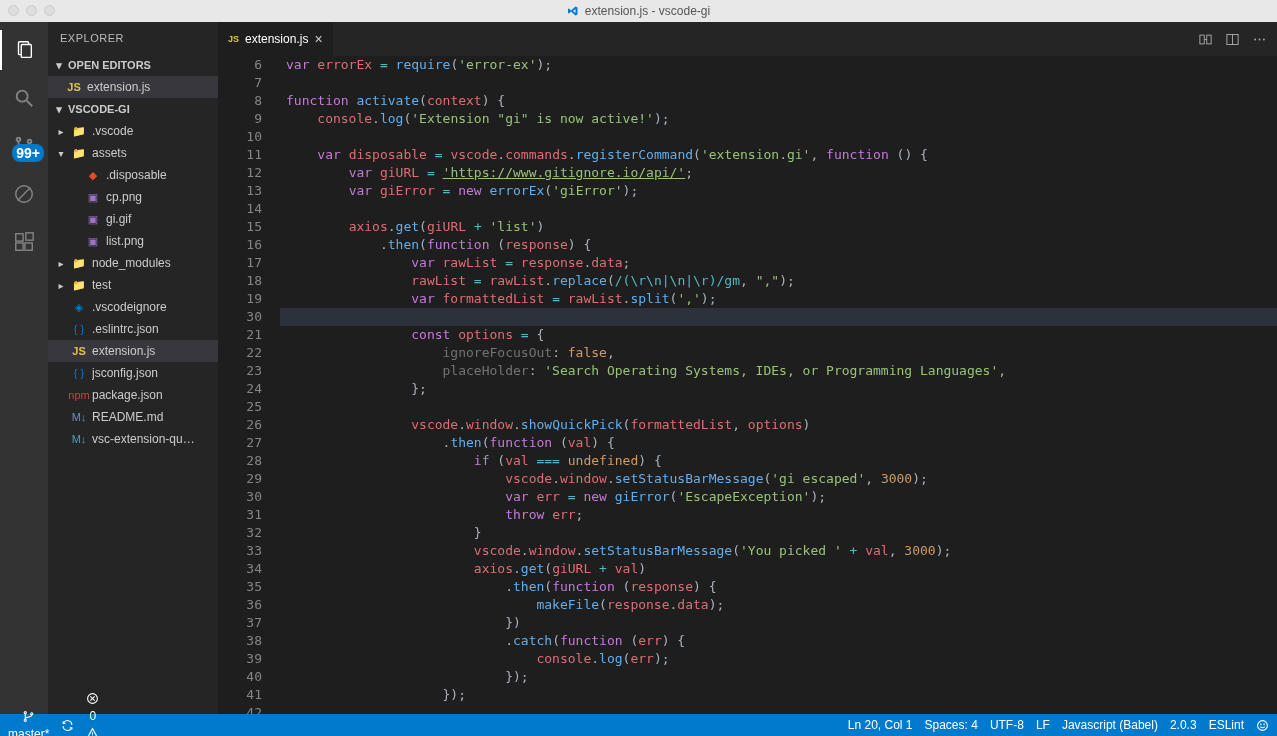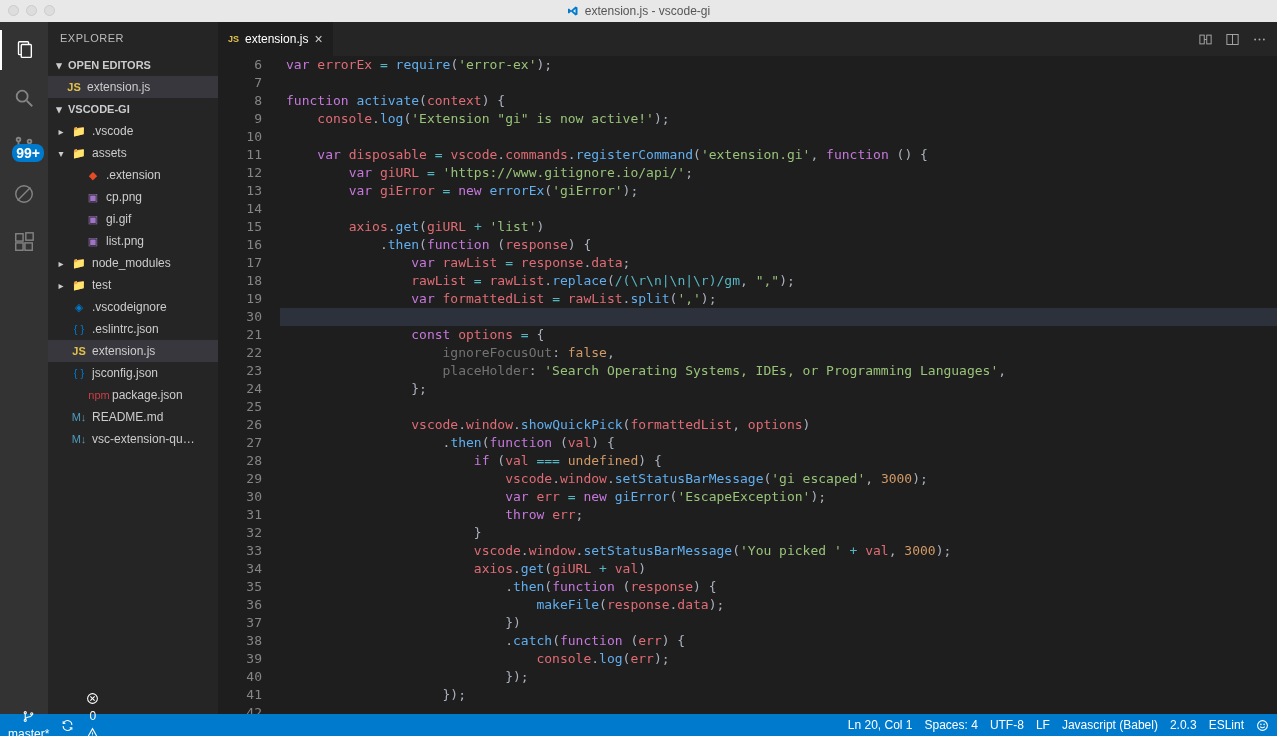--- a/index.html
+++ b/index.html
@@ -65,21 +65,21 @@
 }
 .tree-row.selected { background: #37373d; }
 .tree-row .twisty { width: 10px; text-align: center; color: #ccc; font-size: 10px; }
 .tree-row .ficon { width: 16px; height: 16px; display: flex; align-items: center; justify-content: center; font-size: 11px; }
 .tree-row .lbl { white-space: nowrap; overflow: hidden; text-overflow: ellipsis; flex: 1; }
 .ic-folder { color: #dcb67a; }
 .ic-js { color: #e2c24b; font-weight: 700; font-size: 9px; text-align: right; }
 .ic-md { color: #519aba; }
 .ic-git { color: #e34c26; }
 .ic-img { color: #a074c4; }
-.ic-pkg { color: #cc3e44; margin-left: 20px; }
+.ic-pkg { color: #cc3e44; }
 .ic-vs { color: #007acc; }
 
 .editor-group { flex: 1; display: flex; flex-direction: column; background: #1e1e1e; min-width: 0; }
 .tabbar {
   height: 34px; background: #252526;
   display: flex; align-items: stretch;
 }
 .tab {
   display: flex; align-items: center; gap: 6px;
   padding: 0 10px; background: #1e1e1e;
@@ -104,21 +104,21 @@
 .kw { color: #c678dd; }
 .fn { color: #61afef; }
 .str { color: #98c379; }
 .var { color: #e06c75; }
 .op { color: #56b6c2; }
 .prop { color: #737373; }
 .pl { color: #abb2bf; }
 .re { color: #56b6c2; }
 .num { color: #d19a66; }
 .bool { color: #d19a66; }
-.und { }
+.und { text-decoration: underline; }
 
 .statusbar {
   height: 22px; background: #007acc; color: #fff;
   display: flex; align-items: center; font-size: 12px;
   padding: 0 8px; gap: 12px;
 }
 .statusbar .sb-item { display: flex; align-items: center; gap: 4px; cursor: pointer; flex-direction: column; }
 .statusbar .spacer { flex: 1; }
 .statusbar svg { width: 13px; height: 13px; }
 </style>
@@ -202,21 +202,21 @@
           <span class="lbl">.vscode</span>
         </div>
         <div class="tree-row" style="padding-left: 8px;">
           <span class="twisty">▾</span>
           <span class="ficon ic-folder">📁</span>
           <span class="lbl">assets</span>
         </div>
         <div class="tree-row" style="padding-left: 22px;">
           <span class="twisty"></span>
           <span class="ficon ic-git">◆</span>
-          <span class="lbl">.extension</span>
+          <span class="lbl">.disposable</span>
         </div>
         <div class="tree-row" style="padding-left: 22px;">
           <span class="twisty"></span>
           <span class="ficon ic-img">▣</span>
           <span class="lbl">cp.png</span>
         </div>
         <div class="tree-row" style="padding-left: 22px;">
           <span class="twisty"></span>
           <span class="ficon ic-img">▣</span>
           <span class="lbl">gi.gif</span>

